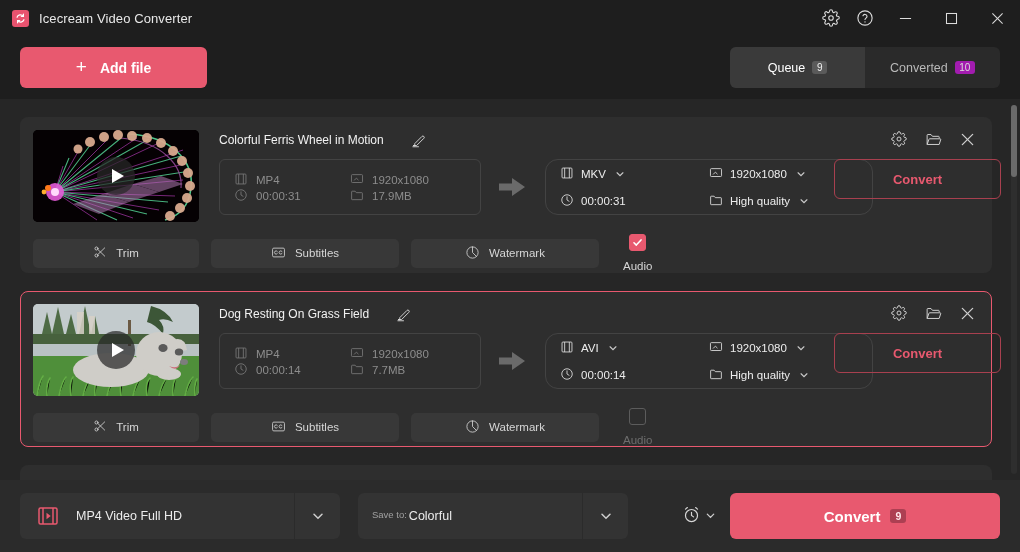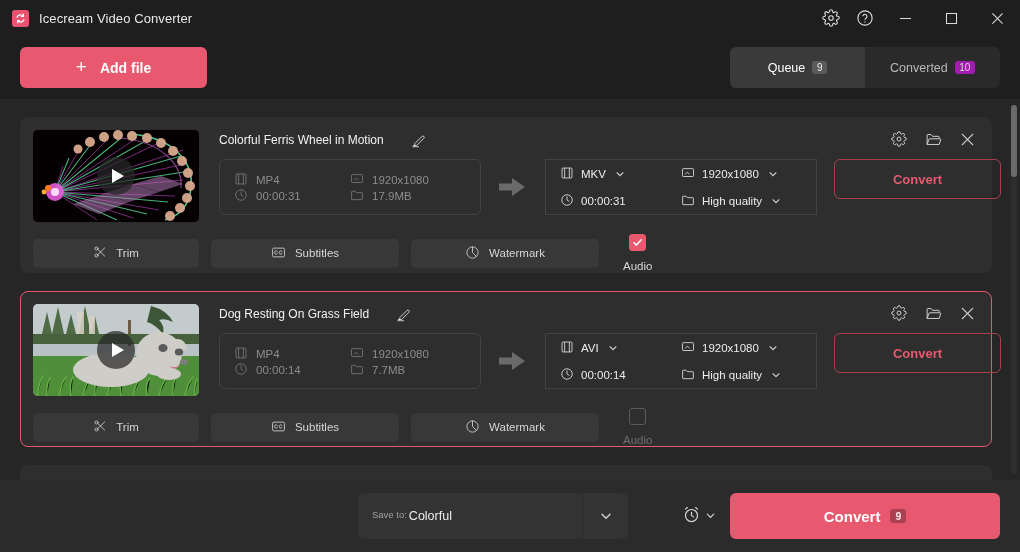--- a/index.html
+++ b/index.html
@@ -117,22 +117,22 @@
     padding:12px 14px; align-items:center;
   }
   .info-cell { display:flex; align-items:center; gap:8px; font-size:11.5px; color:#8d8d8d; }
 
   .arrow-sep {
     position:absolute; left:478px; top:60px; width:26px; height:18px;
     display:flex; align-items:center;
   }
 
   .out-box {
-    position:absolute; left:524px; top:41px; width:272px; height:56px;
-    border:1px solid #434343; border-radius:0;
+    position:absolute; left:524px; top:41px; width:328px; height:56px;
+    border:1px solid #434343; border-radius:13px;
     display:grid; grid-template-columns:1fr 1fr; grid-template-rows:1fr 1fr;
     padding:0 14px; align-items:center;
   }
   .out-cell {
     display:flex; align-items:center; gap:7px; font-size:11.5px; color:#ececec;
     cursor:pointer;
   }
   .chev { margin-left:2px; display:flex; }
 
   .card-convert {
@@ -712,20 +712,36 @@
   </div>
 
   <div class="card c3"></div>
 
   <div class="scrollbar">
     <div class="scroll-thumb"></div>
   </div>
 </div>
 
 <div class="bottom">
+  <div class="preset">
+    <span class="preset-ico">
+      <svg width="24" height="24" viewBox="0 0 24 24" fill="none" stroke="#e8596f" stroke-width="1.5">
+        <rect x="3" y="4" width="18" height="16" rx="1.5"></rect>
+        <line x1="7" y1="4" x2="7" y2="20"></line>
+          <line x1="17" y1="4" x2="17" y2="20"></line>
+        <path d="M10.5 8.8l4.2 3.2-4.2 3.2z" fill="#e8596f" stroke="none"></path>
+      </svg>
+    </span>
+    <span class="preset-lbl">MP4 Video Full HD</span>
+    <span class="preset-chev">
+      <svg width="14" height="14" viewBox="0 0 14 14" fill="none" stroke="#cfcfcf" stroke-width="1.5" stroke-linecap="round">
+          <path d="M3 5.2L7 9.2l4-4"></path>
+        </svg>
+    </span>
+  </div>
 
   <div class="saveto">
     <span class="saveto-txt">
       <span class="saveto-k">Save to:</span>
       <span class="saveto-v">Colorful</span>
     </span>
     <span class="saveto-chev">
       <svg width="14" height="14" viewBox="0 0 14 14" fill="none" stroke="#cfcfcf" stroke-width="1.5" stroke-linecap="round">
           <path d="M3 5.2L7 9.2l4-4"></path>
         </svg>

